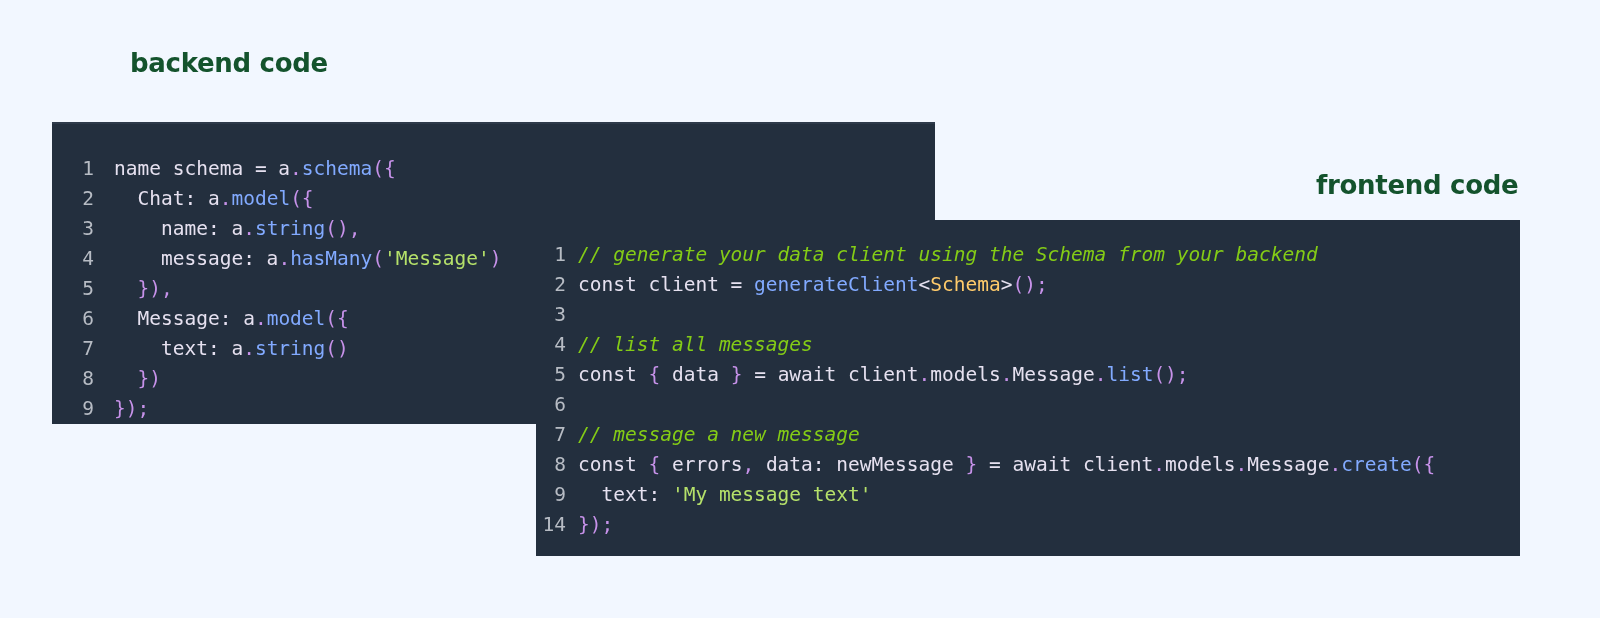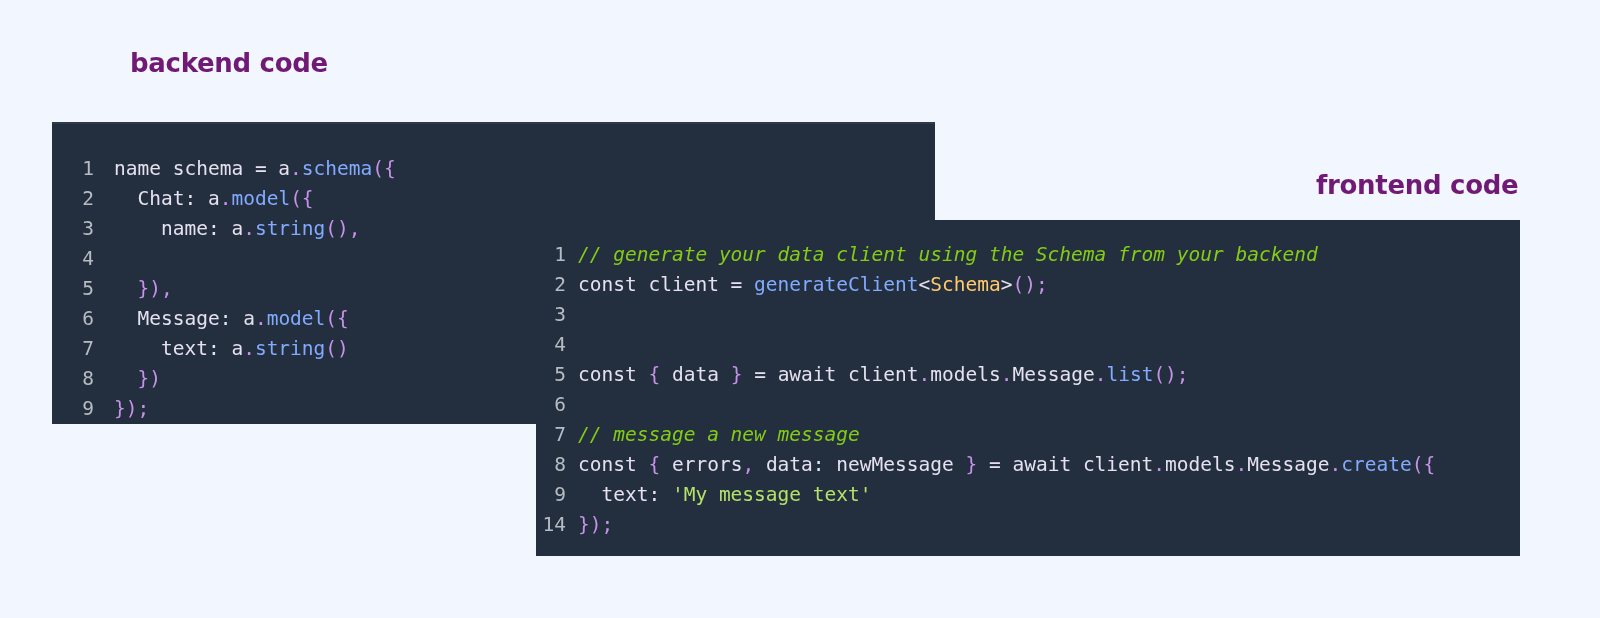--- a/index.html
+++ b/index.html
@@ -2,21 +2,21 @@
 <html><head>
 <meta charset="utf-8">
 <style>
   html, body { margin:0; padding:0; }
   body {
     width:1600px; height:618px; position:relative; overflow:hidden;
     background:#f2f7ff;
     font-family:"DejaVu Sans", sans-serif;
   }
   .heading {
-    position:absolute; font-weight:bold; font-size:26px; color:#701a75;
+    position:absolute; font-weight:bold; font-size:26px; color:#14532d;
     font-family:"DejaVu Sans", sans-serif; letter-spacing:-0.3px;
   }
   #backend-heading { left:130px; top:48px; }
   #frontend-heading { left:1316px; top:170px; }
 
   .code-panel {
     position:absolute; background:#232f3e;
     font-family:"DejaVu Sans Mono", monospace; font-size:19.5px;
     color:#e6e1f0; box-sizing:border-box;
   }
@@ -38,33 +38,33 @@
 </style>
 </head>
 <body>
 
 <div id="backend-heading" class="heading">backend code</div>
 
 <div id="backend-panel" class="code-panel">
     <div class="line"><span class="ln">1</span><span class="code"><span class="t-plain">name schema = a</span><span class="t-punc">.</span><span class="t-func">schema</span><span class="t-punc">({</span></span></div>
     <div class="line"><span class="ln">2</span><span class="code"><span class="t-plain">  Chat: a</span><span class="t-punc">.</span><span class="t-func">model</span><span class="t-punc">({</span></span></div>
     <div class="line"><span class="ln">3</span><span class="code"><span class="t-plain">    name: a</span><span class="t-punc">.</span><span class="t-func">string</span><span class="t-punc">(),</span></span></div>
-    <div class="line"><span class="ln">4</span></div>
+    <div class="line"><span class="ln">4</span><span class="code"><span class="t-plain">    message: a</span><span class="t-punc">.</span><span class="t-func">hasMany</span><span class="t-punc">(</span><span class="t-str">'Message'</span><span class="t-punc">)</span></span></div>
     <div class="line"><span class="ln">5</span><span class="code"><span class="t-punc">  }),</span></span></div>
     <div class="line"><span class="ln">6</span><span class="code"><span class="t-plain">  Message: a</span><span class="t-punc">.</span><span class="t-func">model</span><span class="t-punc">({</span></span></div>
     <div class="line"><span class="ln">7</span><span class="code"><span class="t-plain">    text: a</span><span class="t-punc">.</span><span class="t-func">string</span><span class="t-punc">()</span></span></div>
     <div class="line"><span class="ln">8</span><span class="code"><span class="t-punc">  })</span></span></div>
     <div class="line"><span class="ln">9</span><span class="code"><span class="t-punc">});</span></span></div>
   </div>
 
 <div id="frontend-panel" class="code-panel">
     <div class="line"><span class="ln">1</span><span class="code"><span class="t-comment">// generate your data client using the Schema from your backend</span></span></div>
     <div class="line"><span class="ln">2</span><span class="code"><span class="t-plain">const client = </span><span class="t-func">generateClient</span><span class="t-plain">&lt;</span><span class="t-type">Schema</span><span class="t-plain">&gt;</span><span class="t-punc">();</span></span></div>
     <div class="line"><span class="ln">3</span><span class="code"></span></div>
-    <div class="line"><span class="ln">4</span></div>
+    <div class="line"><span class="ln">4</span><span class="code"><span class="t-comment">// list all messages</span></span></div>
     <div class="line"><span class="ln">5</span><span class="code"><span class="t-plain">const </span><span class="t-punc">{</span><span class="t-plain"> data </span><span class="t-punc">}</span><span class="t-plain"> = await client</span><span class="t-punc">.</span><span class="t-plain">models</span><span class="t-punc">.</span><span class="t-plain">Message</span><span class="t-punc">.</span><span class="t-func">list</span><span class="t-punc">();</span></span></div>
     <div class="line"><span class="ln">6</span><span class="code"></span></div>
     <div class="line"><span class="ln">7</span><span class="code"><span class="t-comment">// message a new message</span></span></div>
     <div class="line"><span class="ln">8</span><span class="code"><span class="t-plain">const </span><span class="t-punc">{</span><span class="t-plain"> errors</span><span class="t-punc">,</span><span class="t-plain"> data: newMessage </span><span class="t-punc">}</span><span class="t-plain"> = await client</span><span class="t-punc">.</span><span class="t-plain">models</span><span class="t-punc">.</span><span class="t-plain">Message</span><span class="t-punc">.</span><span class="t-func">create</span><span class="t-punc">({</span></span></div>
     <div class="line"><span class="ln">9</span><span class="code"><span class="t-plain">  text: </span><span class="t-str">'My message text'</span></span></div>
     <div class="line"><span class="ln">14</span><span class="code"><span class="t-punc">});</span></span></div>
   </div>
 
 <div id="frontend-heading" class="heading">frontend code</div>
 

